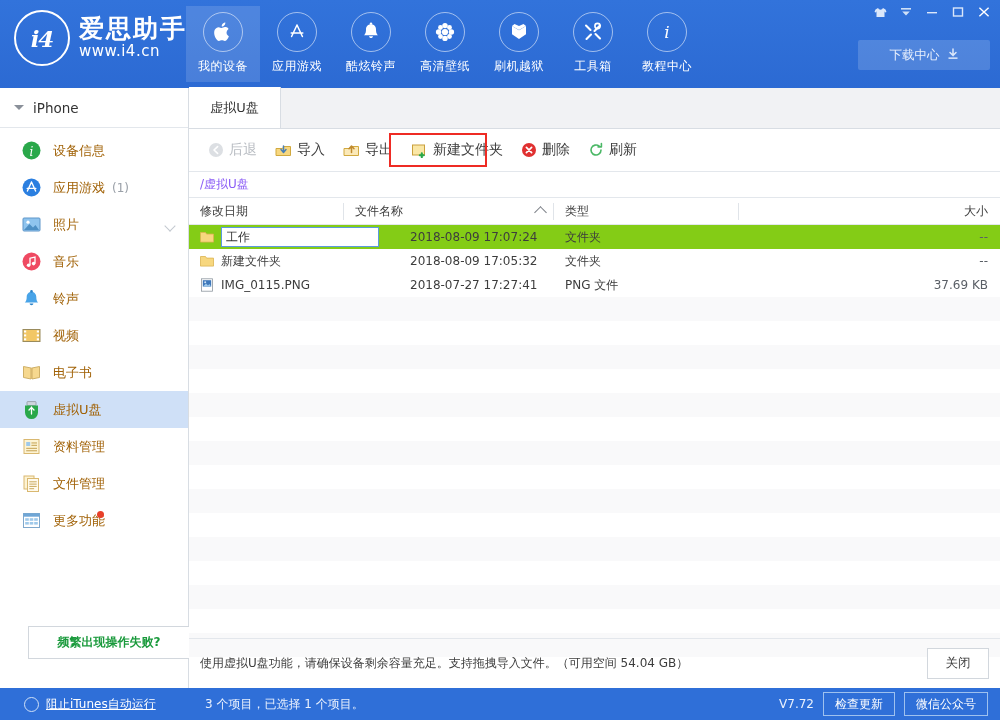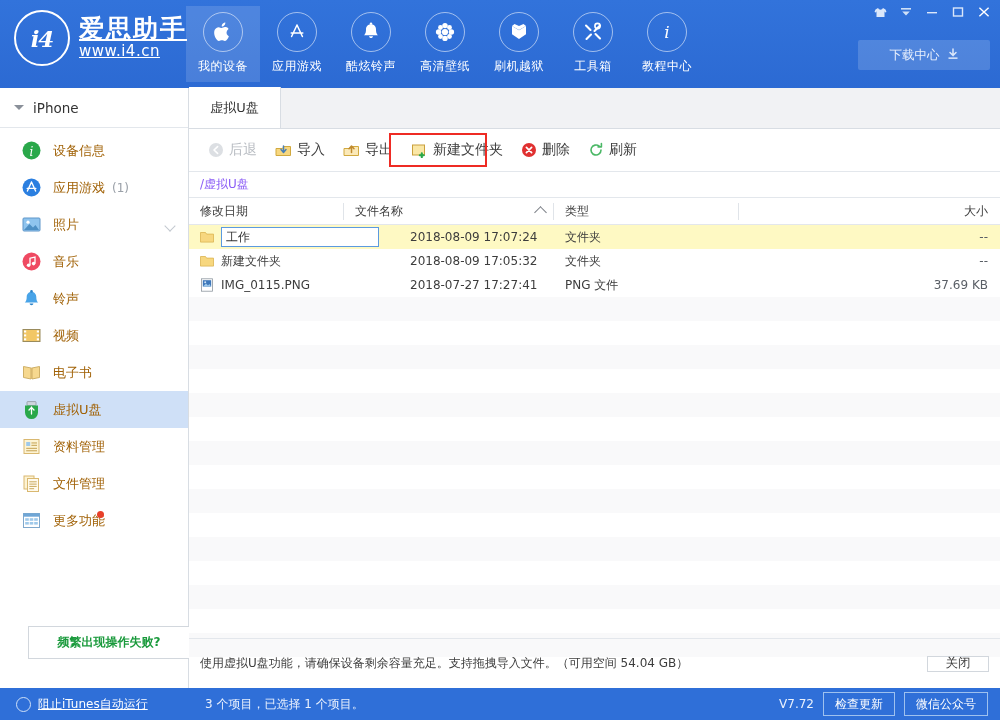--- a/index.html
+++ b/index.html
@@ -26,21 +26,21 @@
   }
   .tbtn svg{display:block;}
 
   .logo{position:absolute;left:14px;top:10px;display:flex;align-items:center;}
   .logo-mark{
     width:52px;height:52px;border-radius:50%;border:2px solid #fff;
     display:flex;align-items:center;justify-content:center;
     color:#fff;font-size:23px;font-weight:bold;font-style:italic;letter-spacing:-1px;
     font-family:"DejaVu Serif","Liberation Serif",serif;
   }
-  .logo-text{margin-left:9px;color:#fff;text-decoration:underline;}
+  .logo-text{margin-left:9px;color:#fff;}
   .logo-text .cn{font-size:25px;font-weight:bold;letter-spacing:2px;line-height:26px;}
   .logo-text .url{font-size:15px;line-height:17px;letter-spacing:.5px;margin-top:1px;}
 
   .navrow{position:absolute;left:186px;top:6px;display:flex;}
   .nav-item{
     width:74px;height:76px;display:flex;flex-direction:column;align-items:center;
     justify-content:flex-start;padding-top:6px;box-sizing:border-box;cursor:default;
     color:#eaf1fd;
   }
   .nav-item.active{background:rgba(255,255,255,.14);}
@@ -146,52 +146,52 @@
   }
   .ch-date{width:155px;}
   .ch-type{width:185px;}
   .ch-size{flex:1;justify-content:flex-end;padding-right:12px;}
 
   .rows{position:relative;}
   .row{
     height:24px;display:flex;align-items:center;box-sizing:border-box;font-size:12px;color:#3d3d3d;
   }
   .row.odd{background:#f9f9fa;}
-  .row.selected{background:#fef9c3;}
+  .row.selected{background:#84cc16;}
   .cell{box-sizing:border-box;padding-left:11px;height:24px;display:flex;align-items:center;overflow:hidden;white-space:nowrap;}
   .c-name{width:210px;}
   .c-date{width:155px;}
   .c-type{width:185px;}
   .c-size{flex:1;justify-content:flex-end;padding-right:12px;color:#5a5f66;}
   .fileic{width:14px;height:14px;margin-right:7px;flex:0 0 auto;}
   .fileic svg{display:block;}
   .rename-input{
     width:158px;height:20px;box-sizing:border-box;
     border:1px solid #5b9ae0;background:#fff;outline:none;
     font-family:inherit;font-size:12px;color:#333;padding:0 4px;
   }
 
   .infobar{
     position:absolute;left:0;bottom:0;width:811px;height:50px;
     border-top:1px solid #e3e7ec;box-sizing:border-box;
     display:flex;align-items:center;justify-content:space-between;padding:0 11px;
   }
   .infotext{font-size:12px;color:#3d3d3d;}
   .close-btn{
-    width:62px;height:16px;border:1px solid #d2d7dd;background:#fff;box-sizing:border-box;
+    width:62px;height:31px;border:1px solid #d2d7dd;background:#fff;box-sizing:border-box;
     display:flex;align-items:center;justify-content:center;font-size:12.5px;color:#3d3d3d;cursor:default;
   }
 
   
   .statusbar{
     position:absolute;left:0;bottom:0;width:1000px;height:32px;
     background:#2f6fd8;display:flex;align-items:center;
   }
   .sb-left{
-    width:189px;height:32px;display:flex;align-items:center;padding-left:16px;box-sizing:border-box;
+    width:189px;height:32px;display:flex;align-items:center;padding-left:24px;box-sizing:border-box;
   }
   .sb-circle{
     width:13px;height:13px;border-radius:50%;border:1.4px solid #cfe0f7;margin-right:7px;flex:0 0 auto;
   }
   .sb-left span{font-size:12px;color:#fff;text-decoration:underline;cursor:default;}
   .sb-mid{flex:1;padding-left:16px;font-size:12px;color:#eaf1fd;}
   .sb-right{display:flex;align-items:center;gap:9px;padding-right:12px;}
   .sb-ver{font-size:12px;color:#eaf1fd;}
   .sb-btn{
     height:24px;padding:0 11px;border:1px solid #9ec1ef;box-sizing:border-box;

